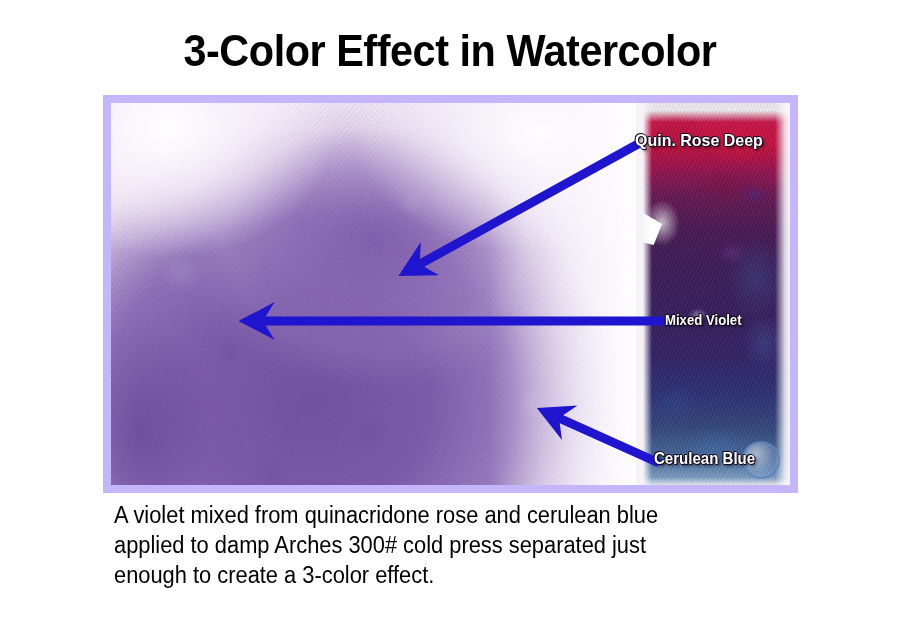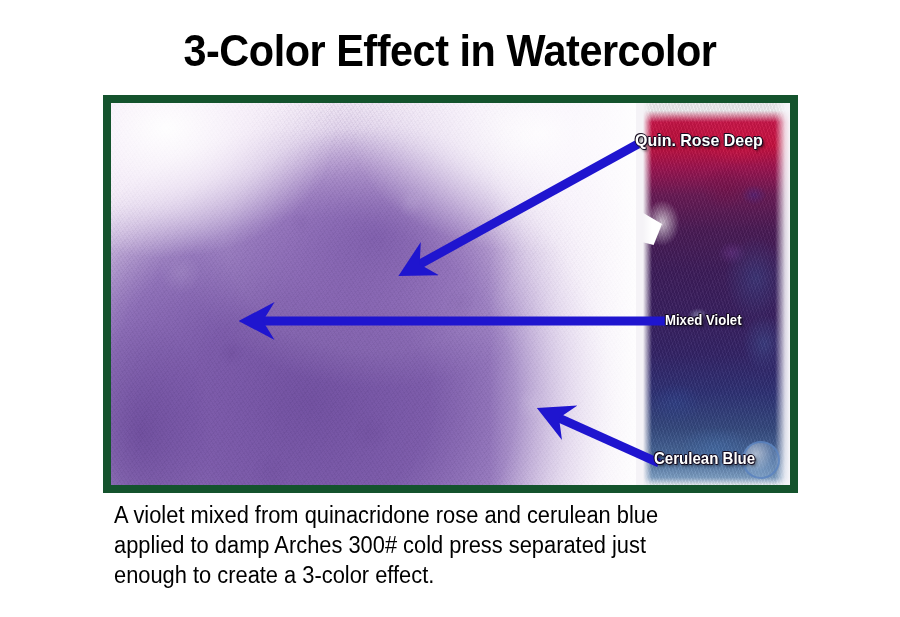--- a/index.html
+++ b/index.html
@@ -33,21 +33,21 @@
     white-space: nowrap;
   }
 
   
   #figure-frame {
     position: absolute;
     left: 103px;
     top: 95px;
     width: 695px;
     height: 398px;
-    border: 8px solid #14532d;
+    border: 8px solid #c4b5fd;
     box-sizing: border-box;
     overflow: hidden;
     background: #ffffff;
   }
   #figure-canvas {
     position: absolute;
     left: 0; top: 0;
     width: 679px;
     height: 382px;
     overflow: hidden;

